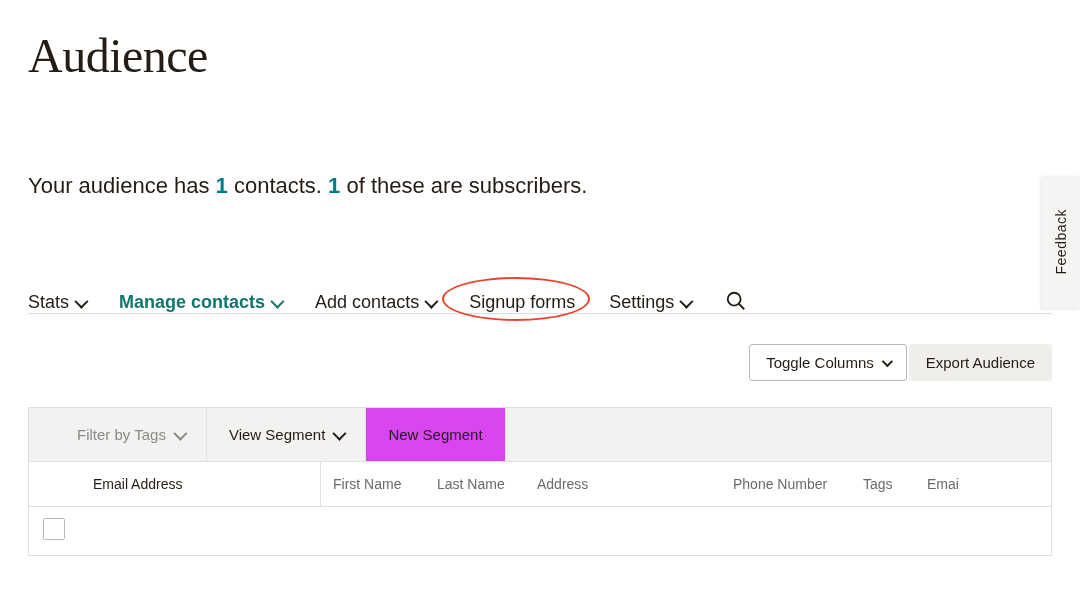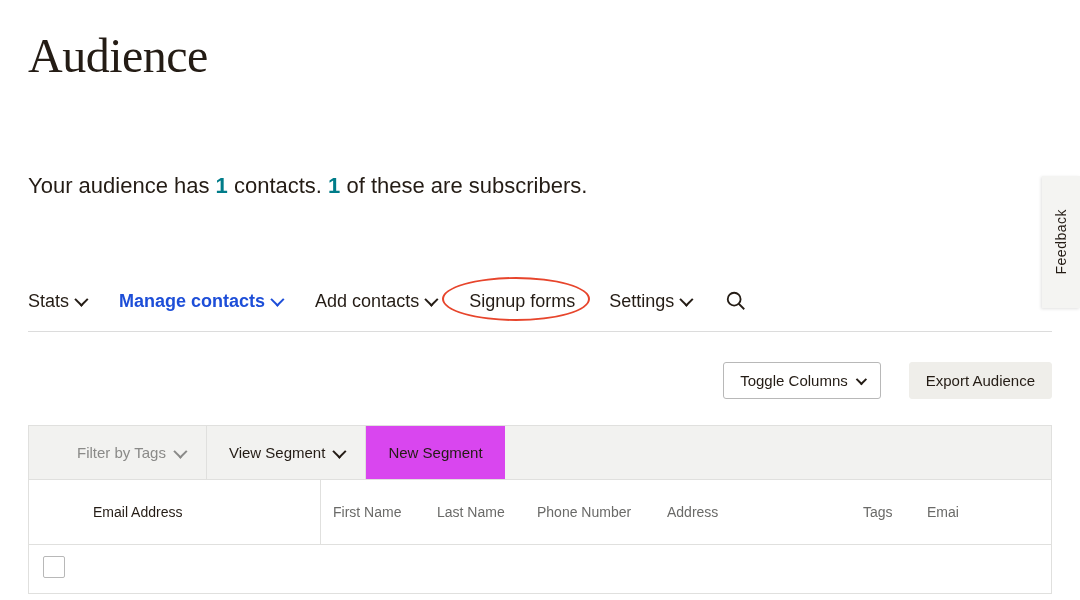--- a/index.html
+++ b/index.html
@@ -23,37 +23,36 @@
       margin: 90px 0 0 28px;
       font-size: 22px;
       color: #241c15;
     }
     .summary .num {
       color: #007c89;
       font-weight: 600;
     }
     .tabs-row {
       display: flex;
-      align-items: center;
+      align-items: flex-end;
       gap: 34px;
       margin: 90px 28px 0 28px;
       border-bottom: 1px solid #dcdcdc;
-      padding-bottom: 18px;
       position: relative;
     }
     .tab {
       display: inline-flex;
       align-items: center;
       font-size: 18px;
       font-weight: 500;
       color: #241c15;
       cursor: pointer;
       gap: 6px;
     }
-    .tab.teal { color: #1d4ed8; font-weight: 600; }
+    .tab.teal { color: #0f766e; font-weight: 600; }
     .chev {
       width: 10px; height: 10px;
       display: inline-block;
       border-right: 2px solid currentColor;
       border-bottom: 2px solid currentColor;
       transform: rotate(45deg) translateY(-2px);
     }
     .tab-circle {
       position: absolute;
       border: 2px solid #e7452c;
@@ -68,21 +67,21 @@
       display: inline-flex;
       align-items: center;
       justify-content: center;
       width: 24px; height: 24px;
       cursor: pointer;
     }
     .search-btn svg { width: 22px; height: 22px; stroke: #241c15; }
     .actions-row {
       display: flex;
       justify-content: flex-end;
-      gap: 28px;
+      gap: 2px;
       margin: 30px 28px 0 28px;
     }
     .btn {
       display: inline-flex;
       align-items: center;
       gap: 8px;
       font-size: 15px;
       padding: 9px 16px;
       border: 1px solid #b8b8b8;
       border-radius: 3px;
@@ -122,21 +121,21 @@
     .thead {
       display: flex;
       align-items: center;
       background: #fff;
       border-bottom: 1px solid #e0e0de;
       font-size: 14px;
       font-weight: 400;
       color: #6a6a68;
     }
     .th {
-      padding: 24px 12px;
+      padding: 14px 12px;
       white-space: nowrap;
     }
     .th.chk { width: 52px; padding-left: 14px; }
     .th.email { width: 240px; border-right: 1px solid #e0e0de; color:#241c15; }
     .th.fname { width: 104px; }
     .th.lname { width: 100px; }
     .th.addr  { width: 196px; }
     .th.phone { width: 130px; }
     .th.bday  { width: 86px; }
     .th.tags  { width: 64px; }
@@ -237,22 +236,22 @@
     <span>New Segment</span>
   </div>
 </div>
 
 <div class="table-wrap">
   <div class="thead">
     <div class="th chk"></div>
     <div class="th email">Email Address</div>
     <div class="th fname">First Name</div>
     <div class="th lname">Last Name</div>
+    <div class="th addr">Address</div>
     <div class="th phone">Phone Number</div>
-    <div class="th addr">Address</div>
     <div class="th tags">Tags</div>
     <div class="th emai2">Emai</div>
   </div>
   <div class="trow">
     <div class="cell" style="width:52px;padding-left:14px">
       <span class="checkbox"></span>
     </div>
   </div>
 </div>
 

